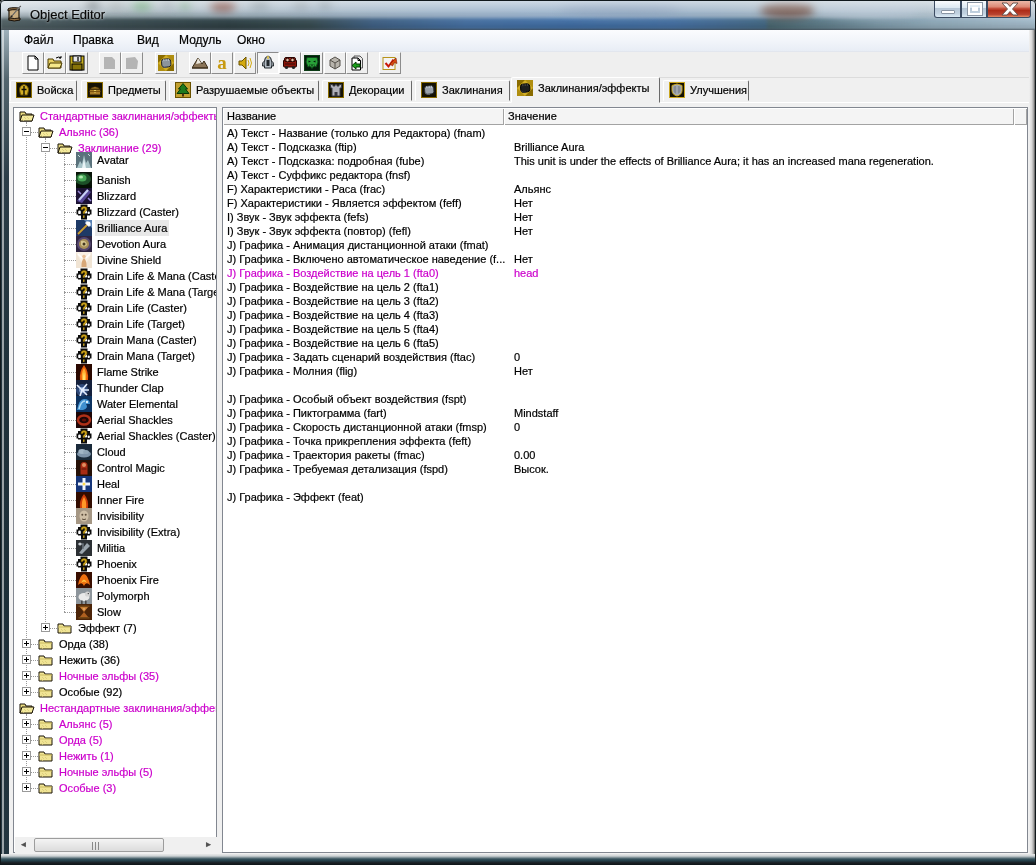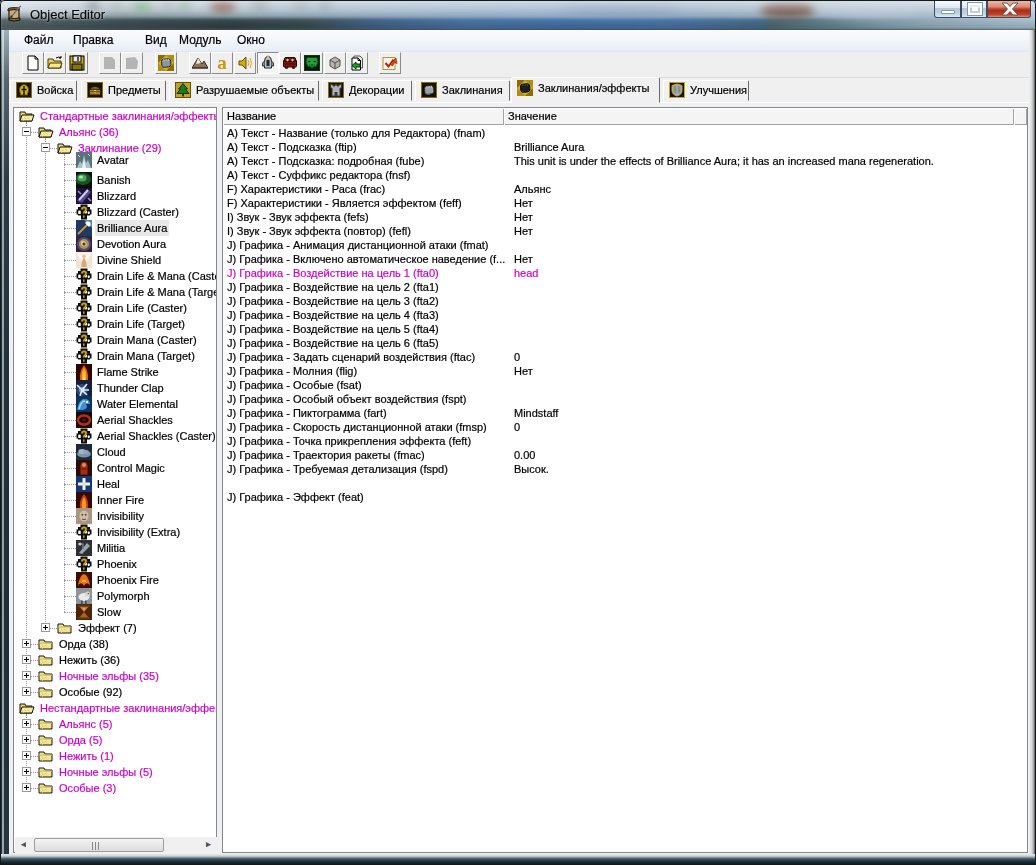--- a/index.html
+++ b/index.html
@@ -116,21 +116,21 @@
       </svg>
     </div>
 </div>
 <div id="lframe" class="abs"></div>
 <div id="rframe" class="abs"></div>
 <div id="bframe" class="abs"></div>
 <div id="client" class="abs">
 <div id="menubar" class="abs">
 <div class="mitem" style="left:15px">Файл</div>
 <div class="mitem" style="left:64px">Правка</div>
-<div class="mitem" style="left:136px">Вид</div>
+<div class="mitem" style="left:128px">Вид</div>
 <div class="mitem" style="left:170px">Модуль</div>
 <div class="mitem" style="left:228px">Окно</div>
 </div>
 <div id="toolbar" class="abs">
 <div class="tbtn" style="left:13px">
         <svg width="16" height="16" viewBox="0 0 16 16">
           <path d="M3 1 L10 1 L13 4 L13 15 L3 15 Z" fill="#fff" stroke="#000"></path>
           <path d="M10 1 L10 4 L13 4" fill="none" stroke="#000"></path>
         </svg>
       </div>
@@ -821,21 +821,20 @@
 <div class="grow" style="left:4px;top:130px;width:796px">J) Графика - Анимация дистанционной атаки (fmat)<span class="gval"></span></div>
 <div class="grow" style="left:4px;top:144px;width:796px">J) Графика - Включено автоматическое наведение (f...<span class="gval">Нет</span></div>
 <div class="grow mag" style="left:4px;top:158px;width:796px">J) Графика - Воздействие на цель 1 (fta0)<span class="gval">head</span></div>
 <div class="grow" style="left:4px;top:172px;width:796px">J) Графика - Воздействие на цель 2 (fta1)<span class="gval"></span></div>
 <div class="grow" style="left:4px;top:186px;width:796px">J) Графика - Воздействие на цель 3 (fta2)<span class="gval"></span></div>
 <div class="grow" style="left:4px;top:200px;width:796px">J) Графика - Воздействие на цель 4 (fta3)<span class="gval"></span></div>
 <div class="grow" style="left:4px;top:214px;width:796px">J) Графика - Воздействие на цель 5 (fta4)<span class="gval"></span></div>
 <div class="grow" style="left:4px;top:228px;width:796px">J) Графика - Воздействие на цель 6 (fta5)<span class="gval"></span></div>
 <div class="grow" style="left:4px;top:242px;width:796px">J) Графика - Задать сценарий воздействия (ftac)<span class="gval">0</span></div>
 <div class="grow" style="left:4px;top:256px;width:796px">J) Графика - Молния (flig)<span class="gval">Нет</span></div>
-<div class="grow" style="left:4px;top:270px;width:796px">J) Графика - Особые (fsat)<span class="gval"></span></div>
 <div class="grow" style="left:4px;top:284px;width:796px">J) Графика - Особый объект воздействия (fspt)<span class="gval"></span></div>
 <div class="grow" style="left:4px;top:298px;width:796px">J) Графика - Пиктограмма (fart)<span class="gval">Mindstaff</span></div>
 <div class="grow" style="left:4px;top:312px;width:796px">J) Графика - Скорость дистанционной атаки (fmsp)<span class="gval">0</span></div>
 <div class="grow" style="left:4px;top:326px;width:796px">J) Графика - Точка прикрепления эффекта (feft)<span class="gval"></span></div>
 <div class="grow" style="left:4px;top:340px;width:796px">J) Графика - Траектория ракеты (fmac)<span class="gval">0.00</span></div>
 <div class="grow" style="left:4px;top:354px;width:796px">J) Графика - Требуемая детализация (fspd)<span class="gval">Высок.</span></div>
 <div class="grow" style="left:4px;top:382px;width:796px">J) Графика - Эффект (feat)<span class="gval"></span></div>
 </div>
 </div>
 <div id="borders" class="abs"></div>

